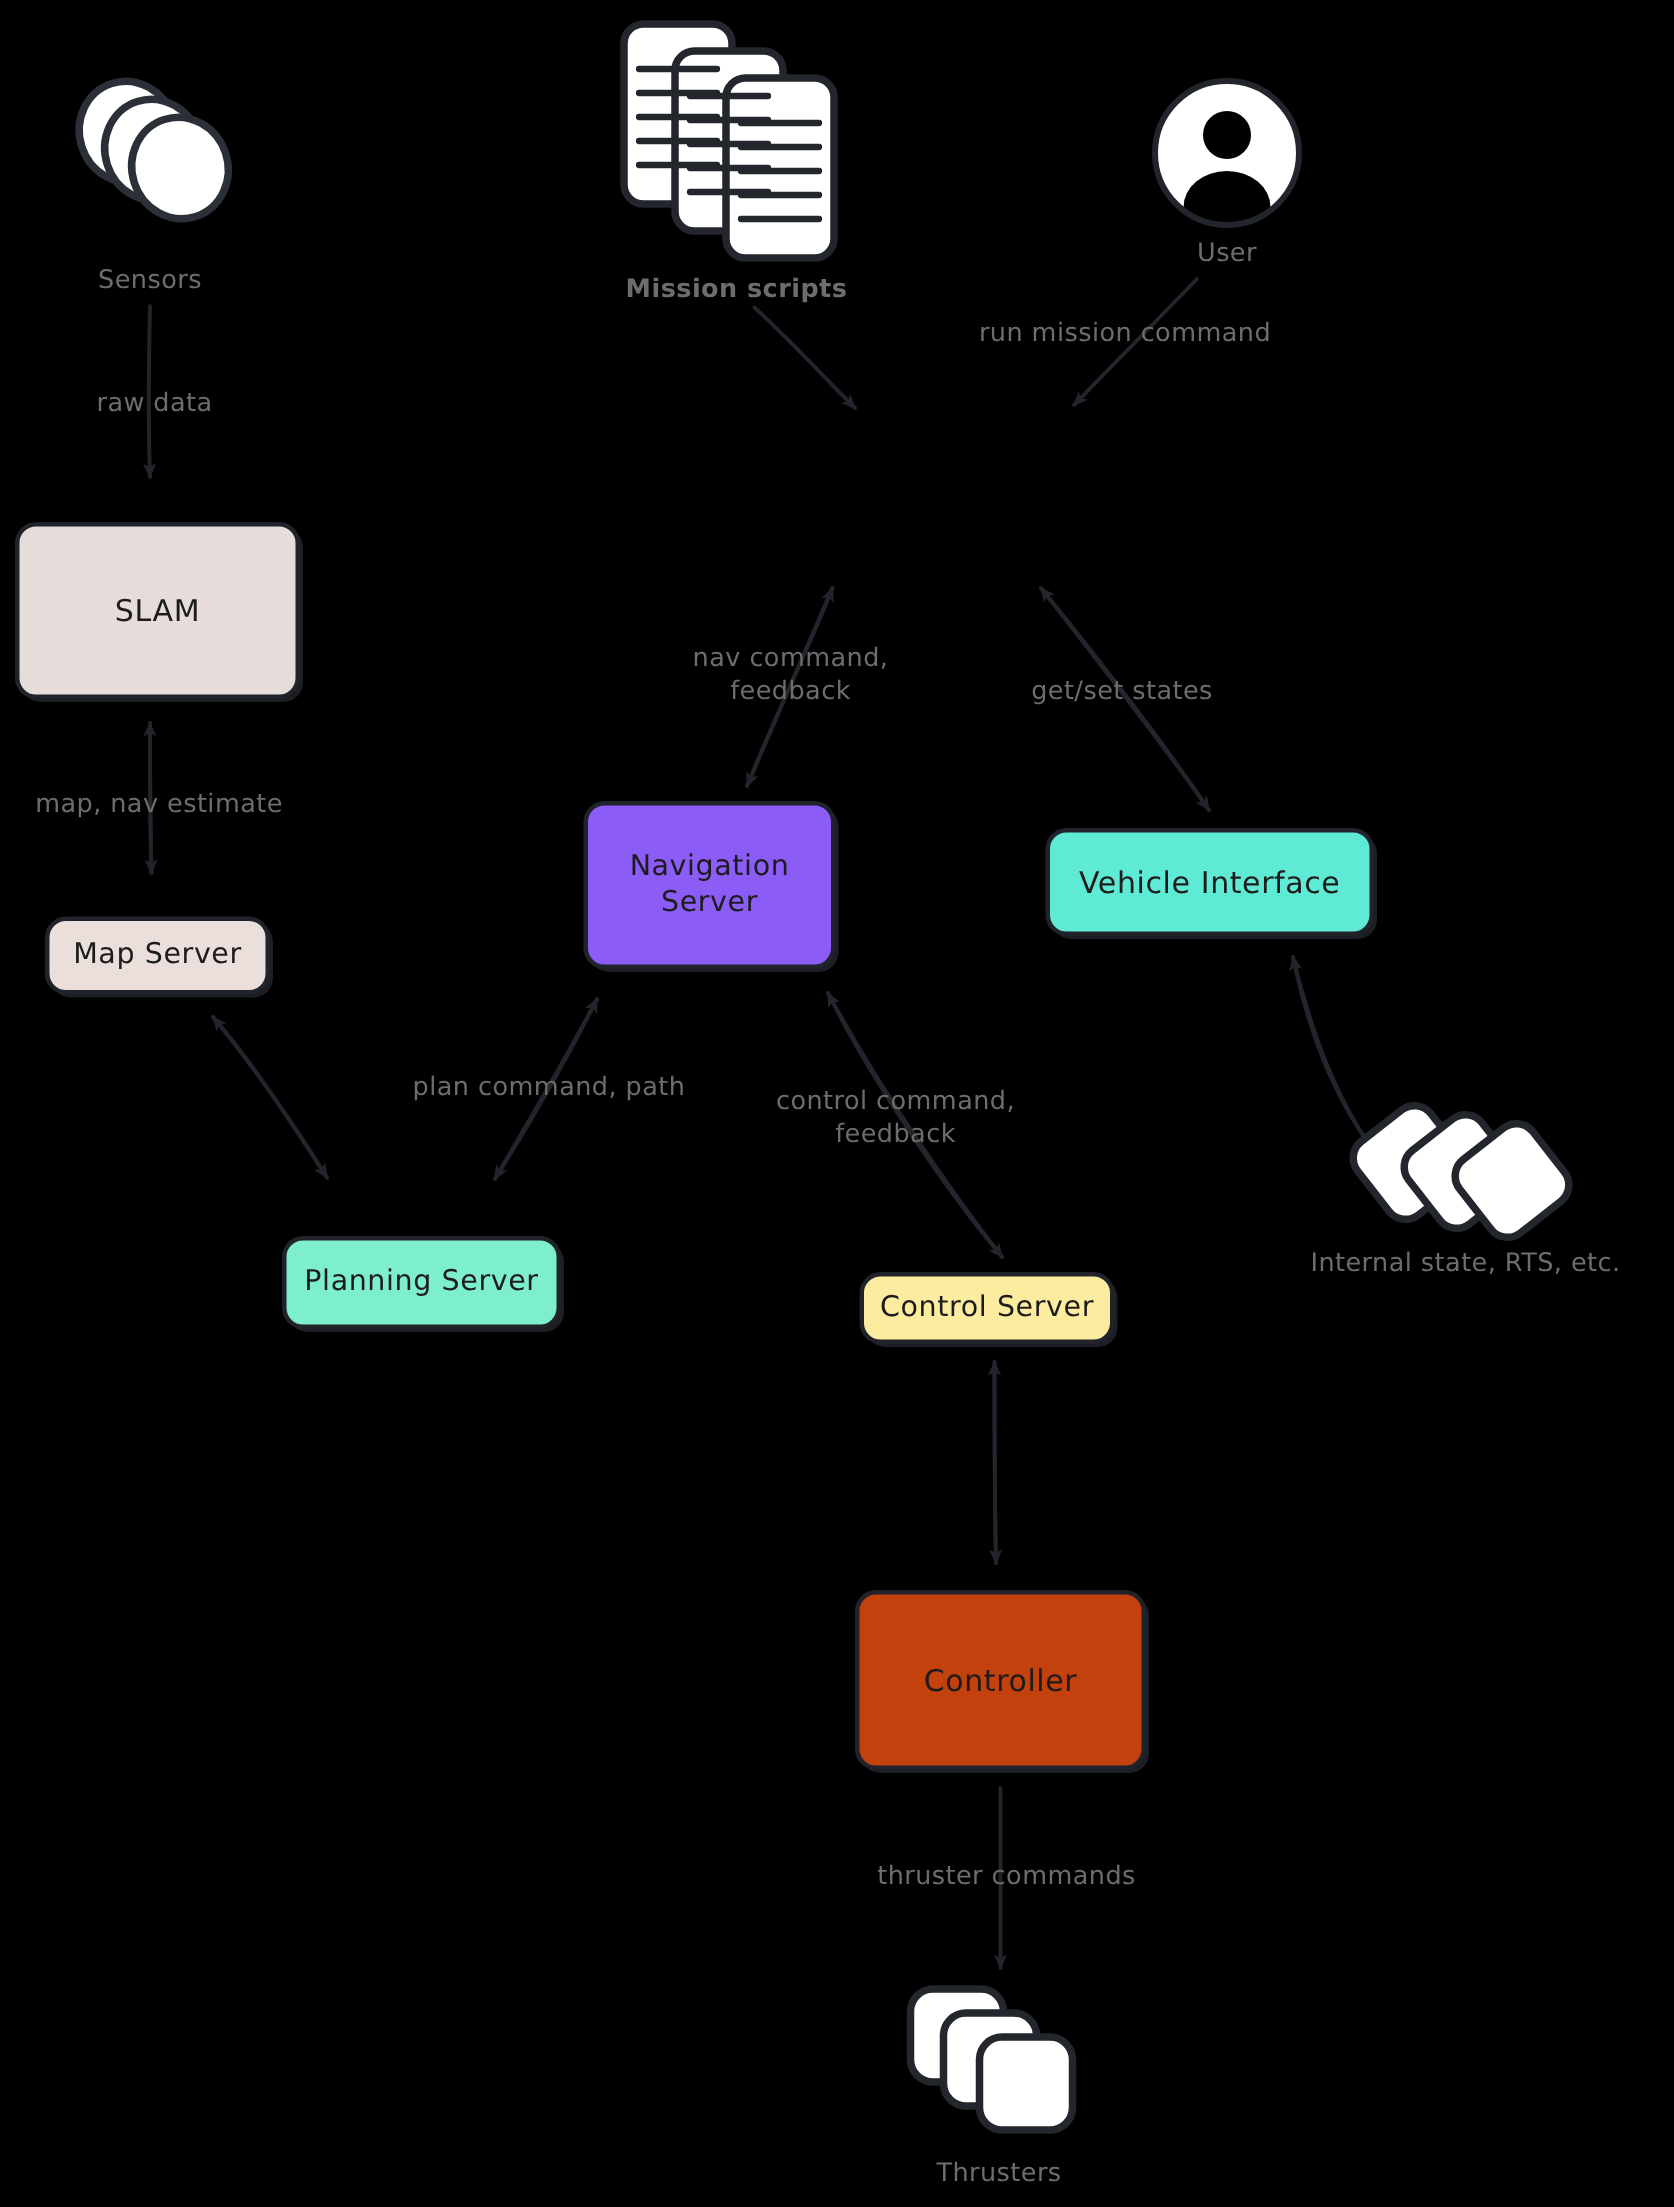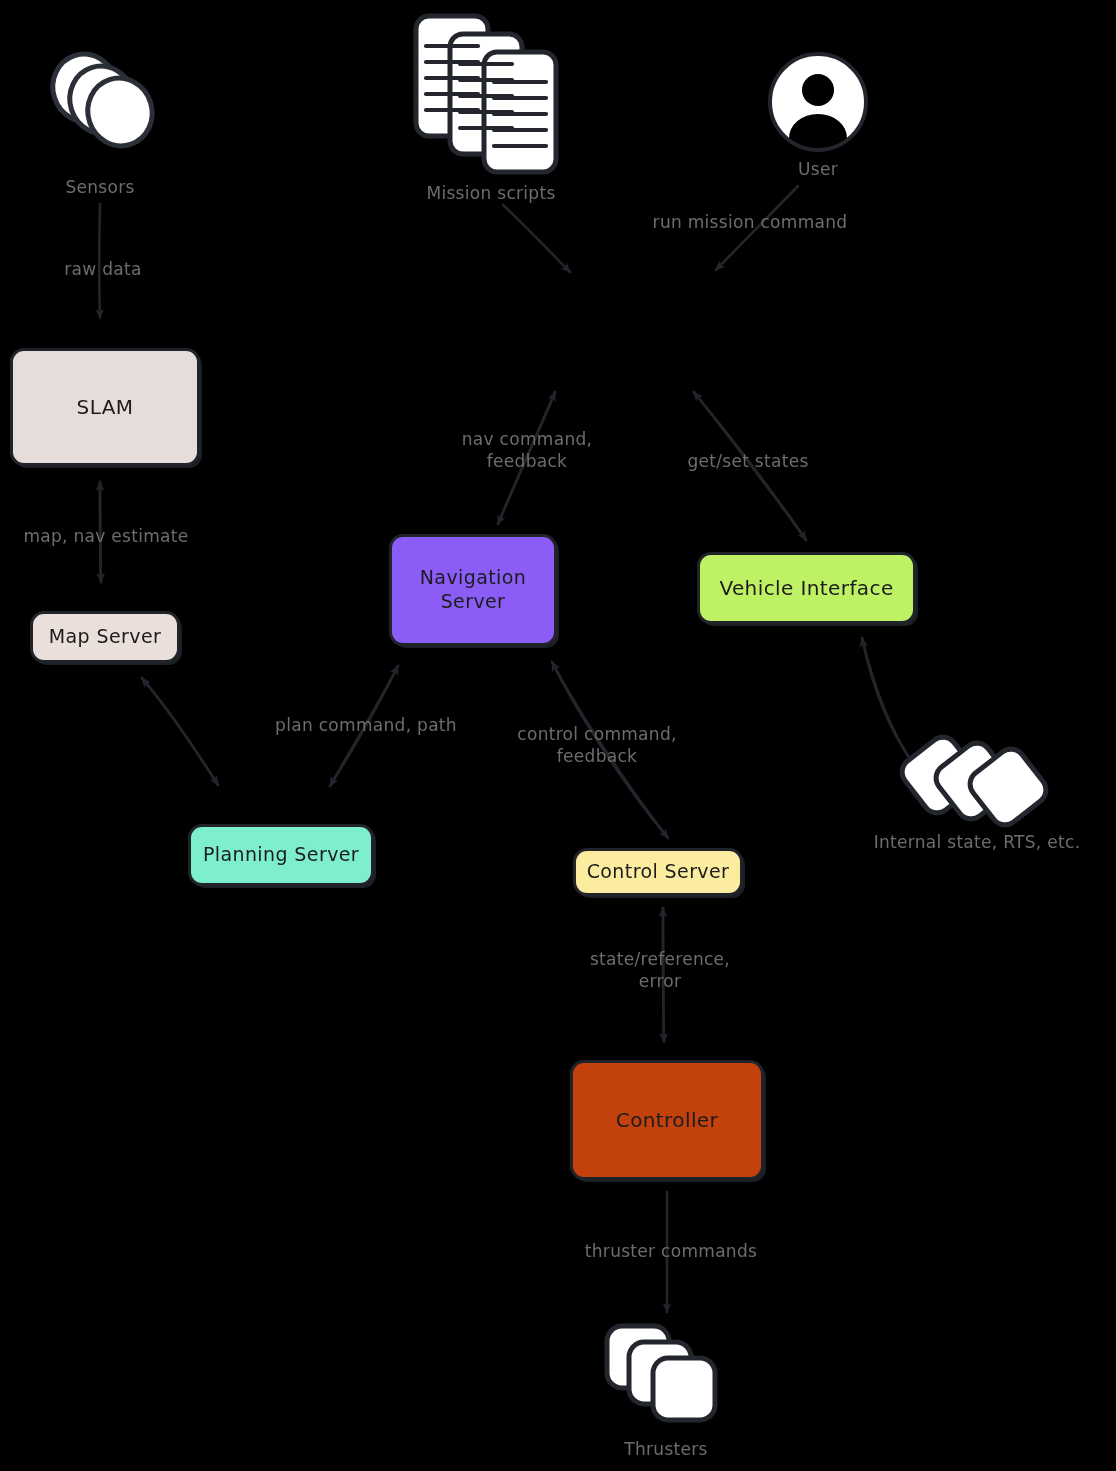--- a/index.html
+++ b/index.html
@@ -140,36 +140,34 @@
     <svg width="130" height="115" viewBox="0 0 130 115">
       <g stroke="#23262d" stroke-width="5" fill="#ffffff" stroke-linejoin="round">
         <rect x="6" y="6" width="62" height="62" rx="15"></rect>
         <rect x="28" y="22" width="62" height="62" rx="15"></rect>
         <rect x="52" y="38" width="62" height="62" rx="15"></rect>
       </g>
     </svg>
   </div>
 
   <div class="lbl" style="left: 38px; top: 176px; width: 124px; white-space: pre-line;">Sensors</div>
-  <div class="lbl" style="left: 398px; top: 182px; width: 186px; white-space: pre-line;">Mission scripts</div>
+  <div class="lbl" style="left: 398px; top: 182px; width: 186px; white-space: pre-line; font-weight: bold;">Mission scripts</div>
   <div class="lbl" style="left: 768px; top: 158px; width: 100px; white-space: pre-line;">User</div>
   <div class="lbl" style="left: 838px; top: 831px; width: 278px; white-space: pre-line;">Internal state, RTS, etc.</div>
   <div class="lbl" style="left: 606px; top: 1438px; width: 120px; white-space: pre-line;">Thrusters</div>
 
   <div class="lbl" style="left: 46px; top: 258px; width: 114px; white-space: pre-line;">raw data</div>
   <div class="lbl" style="left: 8px; top: 525px; width: 196px; white-space: pre-line;">map, nav estimate</div>
   <div class="lbl" style="left: 266px; top: 714px; width: 200px; white-space: pre-line;">plan command, path</div>
   <div class="lbl" style="left: 646px; top: 211px; width: 208px; white-space: pre-line;">run mission command</div>
   <div class="lbl" style="left: 450px; top: 428px; width: 154px; white-space: pre-line;">nav command,
 feedback</div>
   <div class="lbl" style="left: 664px; top: 450px; width: 168px; white-space: pre-line;">get/set states</div>
   <div class="lbl" style="left: 510px; top: 723px; width: 174px; white-space: pre-line;">control command,
 feedback</div>
-  <div class="lbl" style="left: 573px; top: 948px; width: 174px; white-space: pre-line;">state/reference,
-error</div>
   <div class="lbl" style="left: 571px; top: 1240px; width: 200px; white-space: pre-line;">thruster commands</div>
 
   <div class="node" id="n-slam" style="left: 10px; top: 348px; width: 190px; height: 118px; background: rgb(230, 220, 218); font-size: 20px; border-color: rgb(32, 35, 42);">
     <span style="white-space: pre-line;">SLAM</span>
   </div>
   <div class="node" id="n-plan" style="left: 188px; top: 824px; width: 186px; height: 62px; background: rgb(126, 239, 205); font-size: 19px; border-color: rgb(32, 35, 42);">
     <span style="white-space: pre-line;">Planning Server</span>
   </div>
   <div class="node" id="n-map" style="left: 30px; top: 611px; width: 150px; height: 52px; background: rgb(234, 223, 219); font-size: 19px; border-color: rgb(32, 35, 42);">
     <span style="white-space: pre-line;">Map Server</span>
@@ -177,17 +175,17 @@
   <div class="node" id="n-nav" style="left: 389px; top: 534px; width: 168px; height: 112px; background: #8b5cf6; font-size: 19px; border-color: rgb(32, 35, 42);">
     <span style="white-space: pre-line;">Navigation
 Server</span>
   </div>
   <div class="node" id="n-ctrlsrv" style="left: 573px; top: 848px; width: 170px; height: 48px; background: rgb(251, 236, 159); font-size: 19px; border-color: rgb(32, 35, 42);">
     <span style="white-space: pre-line;">Control Server</span>
   </div>
   <div class="node" id="n-controller" style="left: 570px; top: 1060px; width: 194px; height: 120px; background: #c2410c; font-size: 20px; border-color: rgb(32, 35, 42);">
     <span style="white-space: pre-line;">Controller</span>
   </div>
-  <div class="node" id="n-vehicle" style="left: 697px; top: 552px; width: 219px; height: 72px; background: #bef264; font-size: 20px; border-color: rgb(32, 35, 42); text-align: right;">
+  <div class="node" id="n-vehicle" style="left: 697px; top: 552px; width: 219px; height: 72px; background: #5eead4; font-size: 20px; border-color: rgb(32, 35, 42); text-align: right;">
     <span style="white-space: pre-line;">Vehicle Interface</span>
   </div>
 
 </div>
 
 </body></html>

